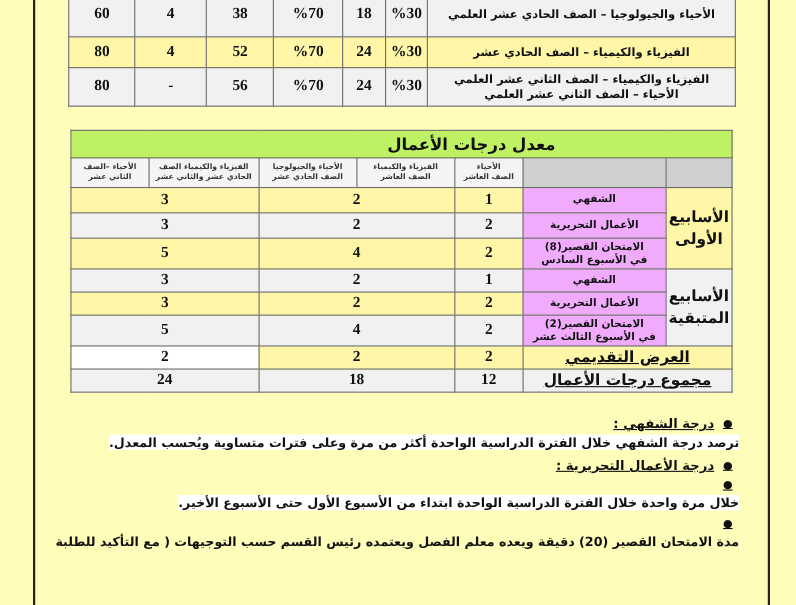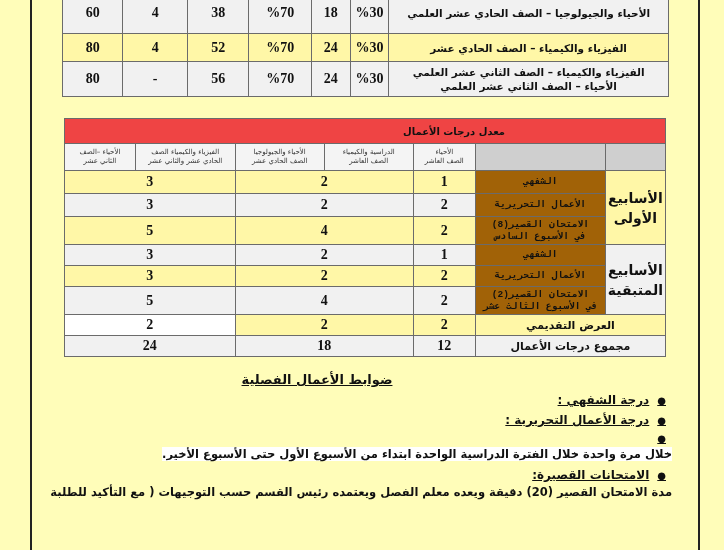--- a/index.html
+++ b/index.html
@@ -20,30 +20,30 @@
     .top { left: 62px; top: -8px; width: 607px; font-family: "Liberation Serif", serif; }
     .top td { font-size: 14px; height: 27px; }
     .top td.lbl { font-family: "DejaVu Sans", sans-serif; font-size: 10.5px; line-height: 14px; }
     .top tr.g td { background: #f1f1f1; }
     .top tr.y td { background: #fff7a7; }
     .top tr.r1 td { height: 40px; }
     .top tr.r3 td { height: 34px; }
     
     .grades { left: 64px; top: 118px; width: 602px; }
     .grades td { font-size: 14px; font-family: "Liberation Serif", serif; }
-    .grades td.ttl { background: #ef4444; font-family: "DejaVu Sans", sans-serif; font-size: 10px; text-align: right; padding-right: 160px; height: 24px; }
-    .grades td.hd { background: #f4f4f4; font-family: "DejaVu Sans", sans-serif; font-size: 7px; font-weight: normal; line-height: 9px; height: 26px; color: #333; }
+    .grades td.ttl { background: #bef264; font-family: "DejaVu Sans", sans-serif; font-size: 15px; text-align: right; padding-right: 160px; height: 24px; }
+    .grades td.hd { background: #f4f4f4; font-family: "DejaVu Sans", sans-serif; font-size: 7px; font-weight: bold; line-height: 9px; height: 26px; color: #333; }
     .grades td.hd.grey { background: #cfcfcf; }
     .grades td.grp { background: #fff7a7; font-family: "DejaVu Sans", sans-serif; font-size: 14px; line-height: 20px; }
     .grades td.act { font-family: "DejaVu Sans", sans-serif; font-size: 9.5px; line-height: 12px; }
     .grades tr.y td { background: #fff7a7; }
     .grades tr.g td { background: #f1f1f1; }
-    .grades tr.y td.act, .grades tr.g td.act { background: #a16207; font-family: Liberation Mono, monospace; }
+    .grades tr.y td.act, .grades tr.g td.act { background: #f0abfc; }
     .grades td.w { background: #ffffff !important; }
-    .grades td.span2 { font-family: "DejaVu Sans", sans-serif; font-size: 11px; }
+    .grades td.span2 { font-family: "DejaVu Sans", sans-serif; font-size: 14px; text-decoration: underline; }
     .grades tr.h1 td { height: 22px; }
     .grades tr.h2 td { height: 27px; }
     .grades tr.h3 td { height: 20px; }
     
     .rules { position: absolute; right: 52px; top: 372px; width: 630px; font-family: "DejaVu Sans", sans-serif; color: #111; font-weight: bold; }
     .rules h2 { margin: 0; text-align: center; font-size: 13px; text-decoration: underline; padding-right: 80px; }
     .item { margin-top: 6px; }
     .item .head { font-size: 12px; text-decoration: underline; padding-right: 6px; display: flex; align-items: center; gap: 8px; }
     .item .head .bullet { font-size: 10px; text-decoration: none; }
     .item .body { font-size: 11.5px; margin-top: 2px; line-height: 16px; }
@@ -90,21 +90,21 @@
 <table class="grades">
   <tbody>
       <tr>
     <td class="ttl" colspan="7">معدل درجات الأعمال</td>
   </tr>
   <tr>
     <td class="hd grey" style="width:46px"></td>
     <td class="hd grey" style="width:120px"></td>
     <td class="hd" style="width:57px; white-space:pre-line">الأحياء
 الصف العاشر</td>
-    <td class="hd" style="width:82px; white-space:pre-line">الدراسية والكيمياء
+    <td class="hd" style="width:82px; white-space:pre-line">الفيزياء والكيمياء
 الصف العاشر</td>
     <td class="hd" style="width:82px; white-space:pre-line">الأحياء والجيولوجيا
 الصف الحادي عشر</td>
     <td class="hd" style="width:92px; white-space:pre-line">الفيزياء والكيمياء الصف
 الحادي عشر والثاني عشر</td>
     <td class="hd" style="width:65px; white-space:pre-line">الأحياء –الصف
 الثاني عشر</td>
   </tr>
 
   <tr class="y h1">
@@ -159,43 +159,42 @@
   <tr class="g h3">
     <td class="span2" colspan="2">مجموع درجات الأعمال</td>
     <td>12</td>
     <td colspan="2">18</td>
     <td colspan="2">24</td>
   </tr>
 </tbody>
   </table>
 
 <div class="rules">
-  <h2>ضوابط الأعمال الفصلية</h2>
 
   <div class="item">
     <div class="head">
         <span class="bullet">●</span>
         <span>درجة الشفهي :</span>
       </div>
+    <div class="body"><span class="hl">ترصد درجة الشفهي خلال الفترة الدراسية الواحدة أكثر من مرة وعلى فترات متساوية ويُحسب المعدل.</span></div>
   </div>
 
   <div class="item">
     <div class="head">
         <span class="bullet">●</span>
         <span>درجة الأعمال التحريرية :</span>
       </div>
   </div>
 
   <div class="item">
     <div class="head">
         <span class="bullet">●</span>
       </div>
     <div class="body"><span class="hl">خلال مرة واحدة خلال الفترة الدراسية الواحدة ابتداء من الأسبوع الأول حتى الأسبوع الأخير.</span></div>
   </div>
 
   <div class="item">
     <div class="head">
         <span class="bullet">●</span>
-        <span>الامتحانات القصيرة:</span>
       </div>
     <div class="body" style="white-space:nowrap"><span>مدة الامتحان القصير (20) دقيقة ويعده معلم الفصل ويعتمده رئيس القسم حسب التوجيهات ( مع التأكيد للطلبة</span></div>
   </div>
 </div>
 
 </body></html>

